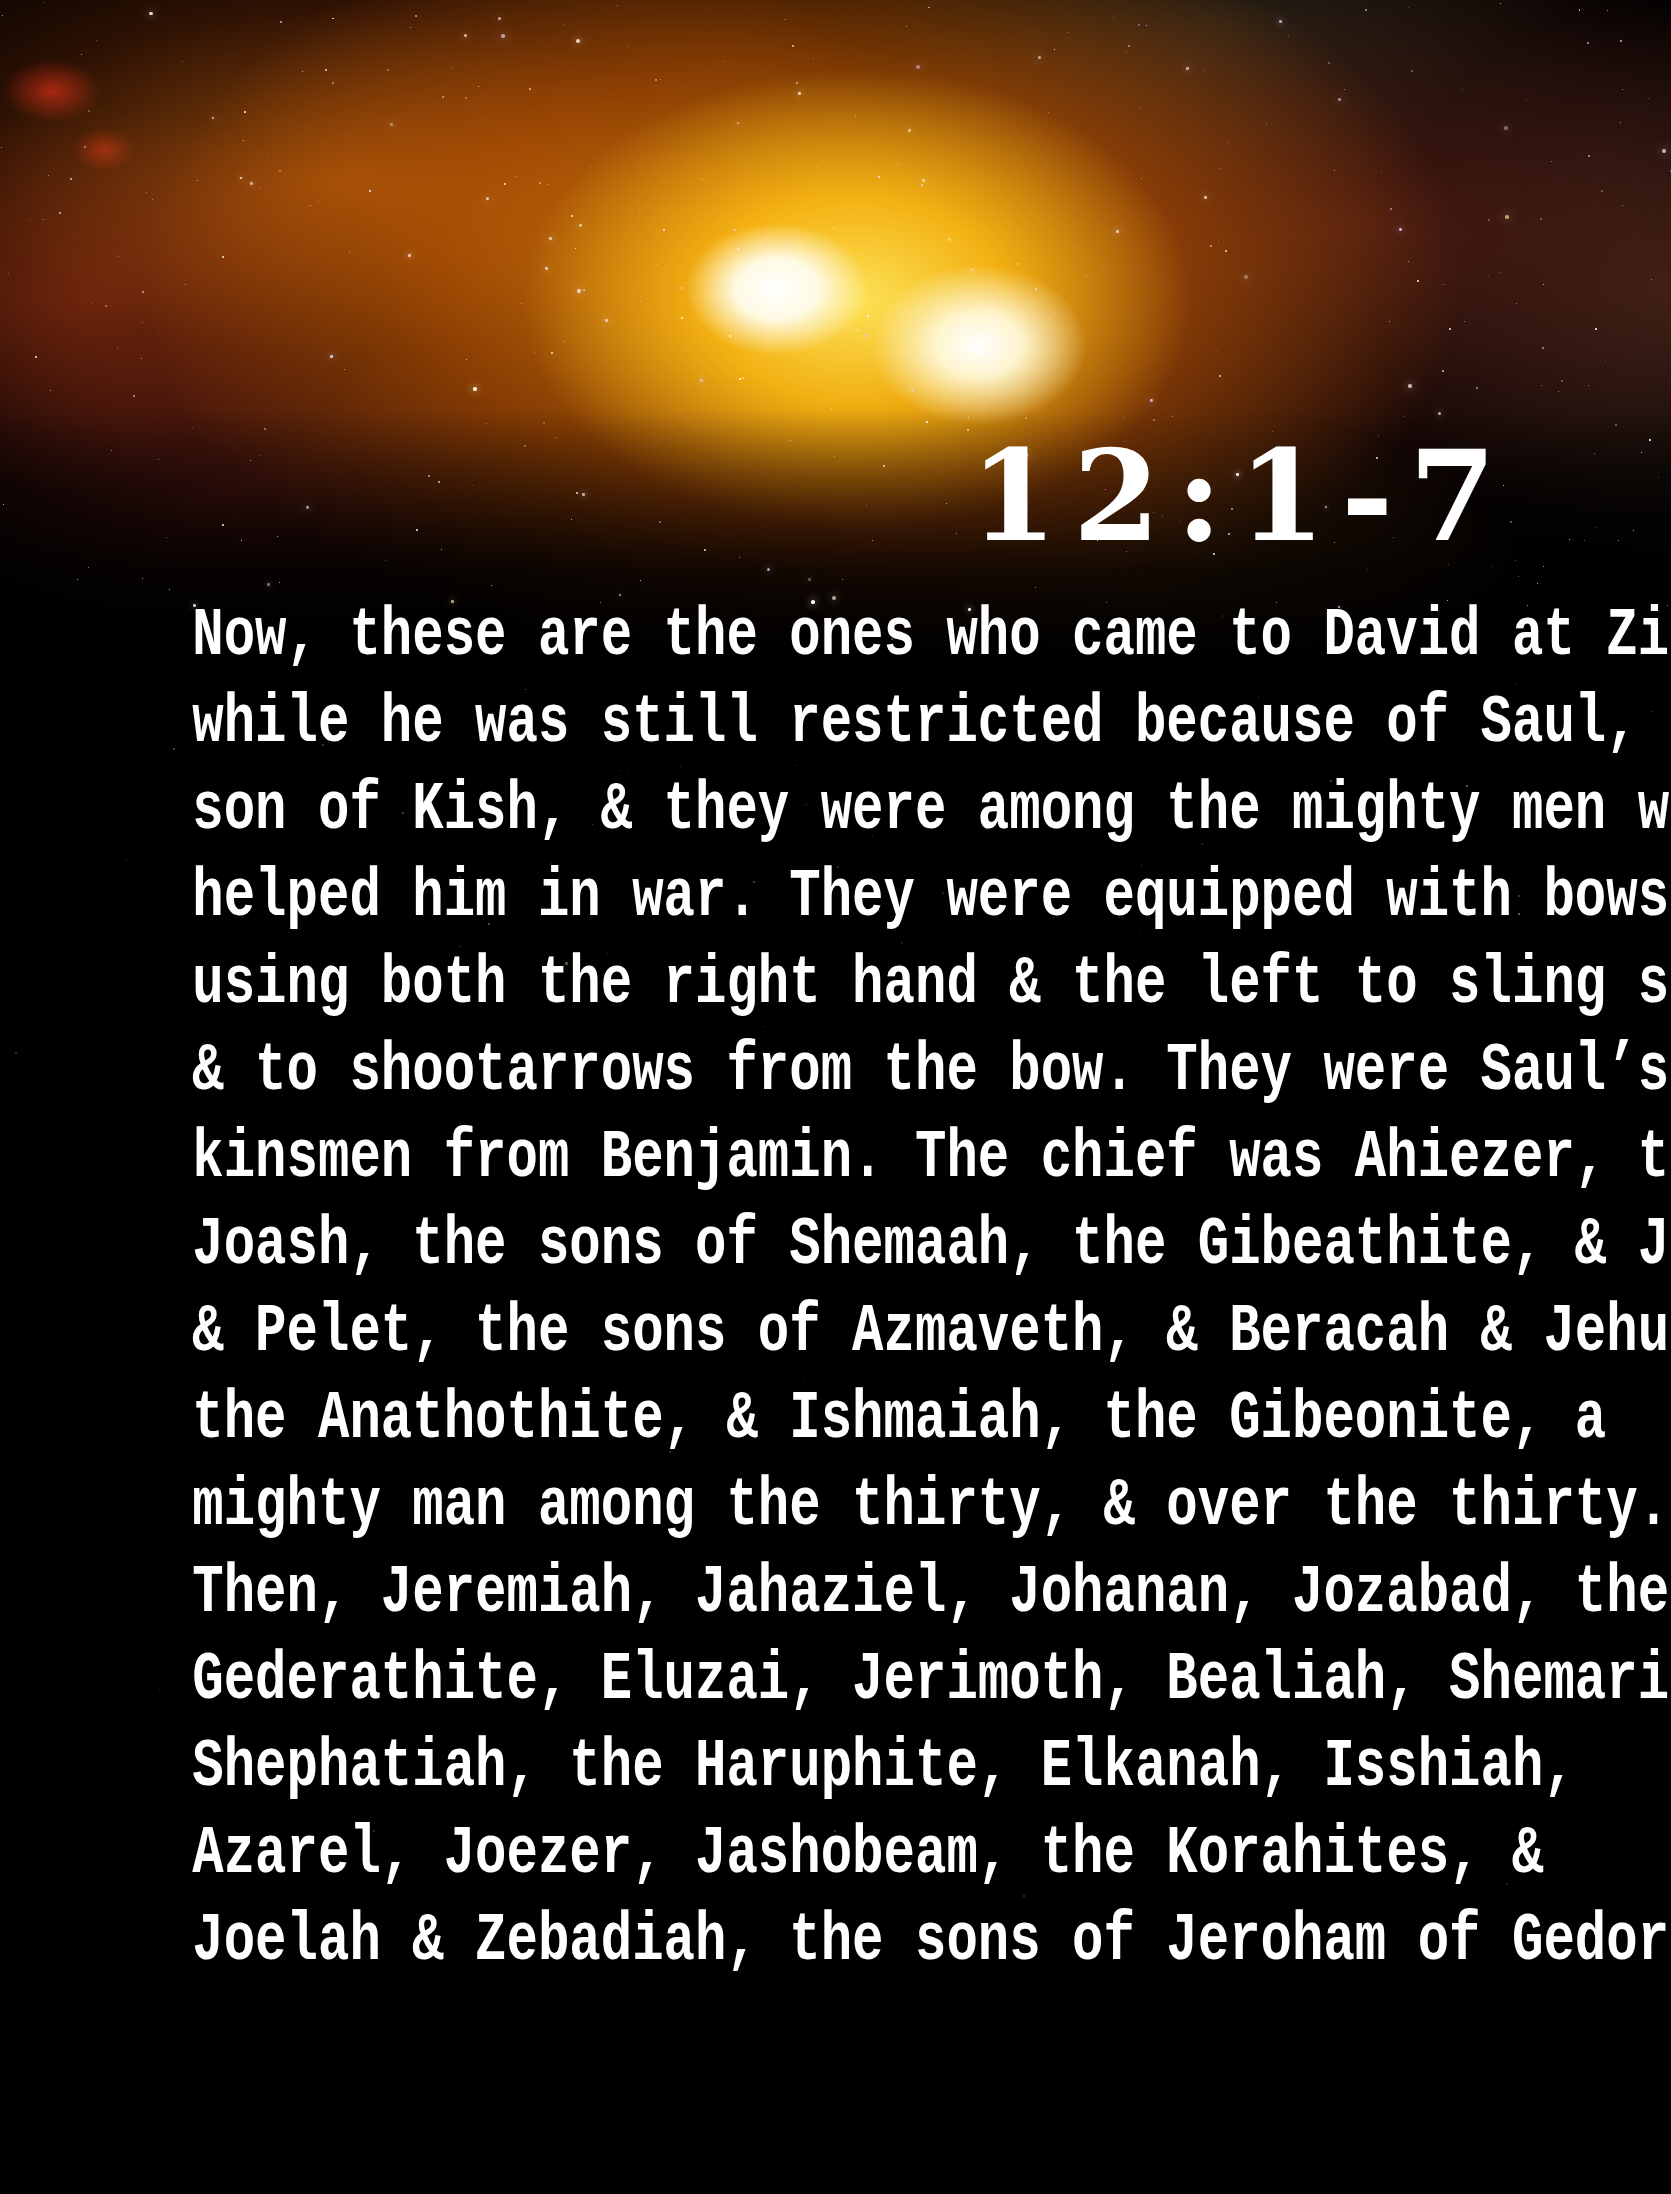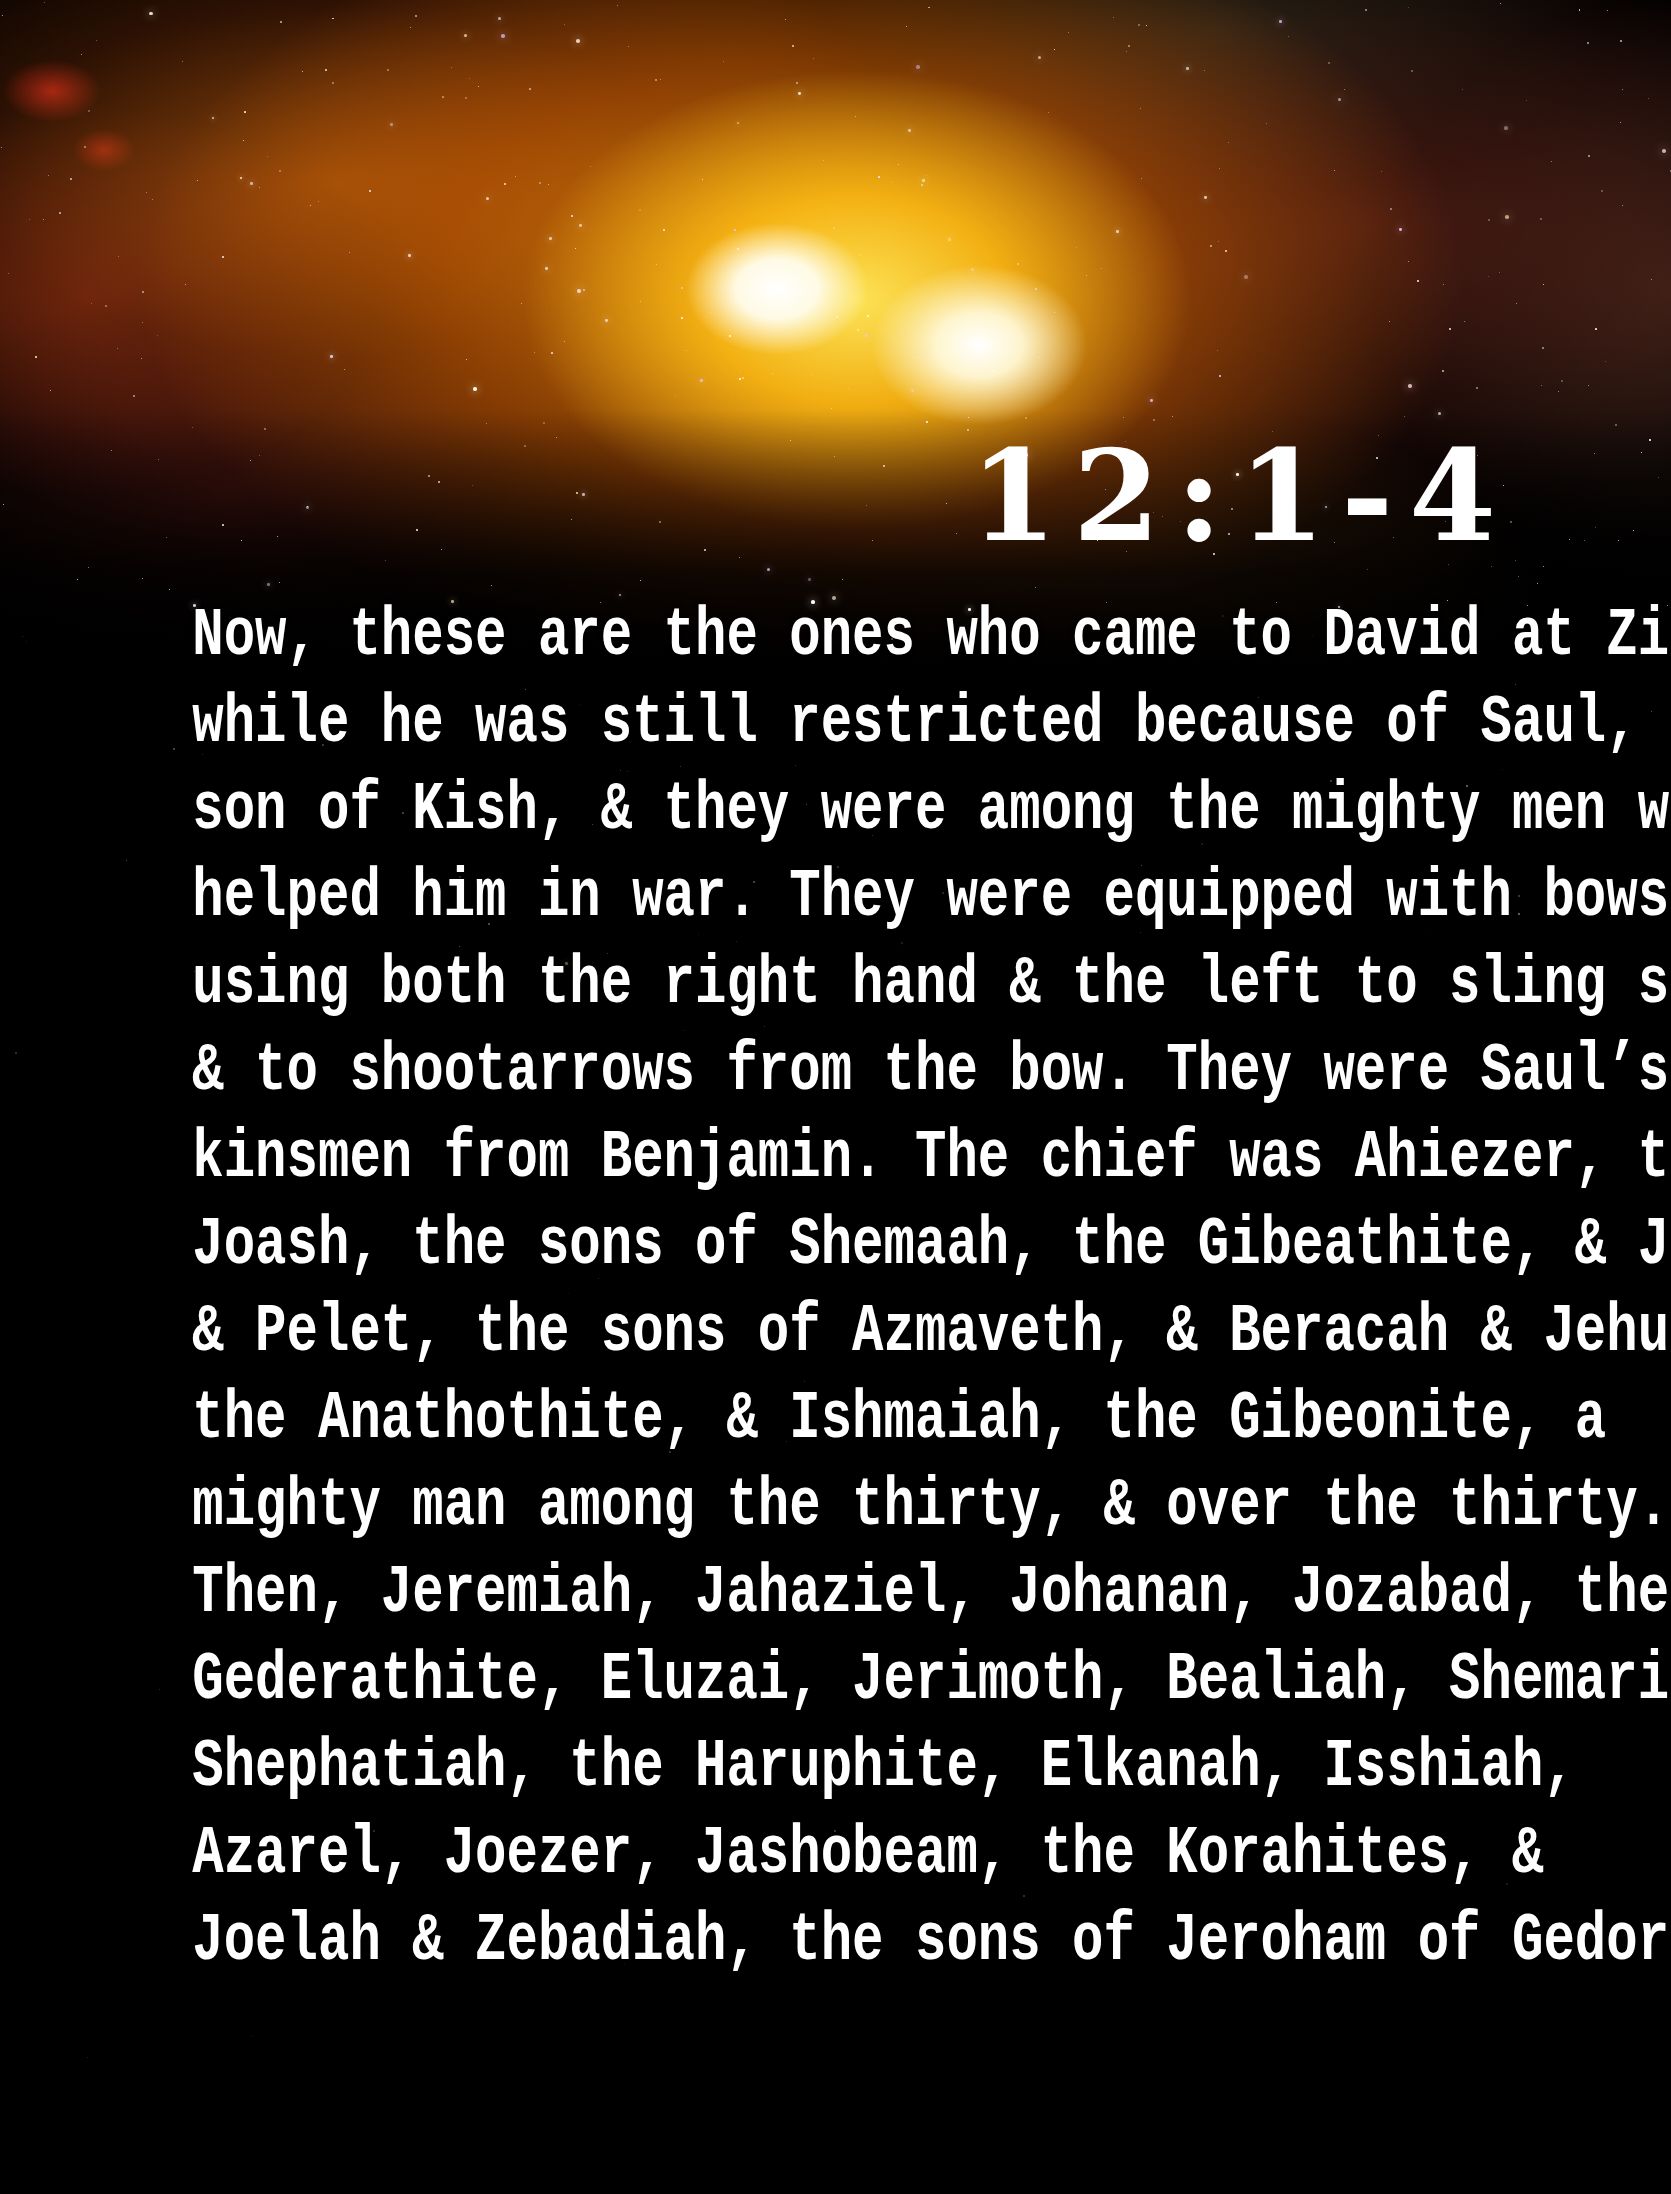--- a/index.html
+++ b/index.html
@@ -554,21 +554,21 @@
       <span style="left: 1483px; top: 1270px; width: 0.8px; height: 0.8px; background: rgb(232, 200, 255); opacity: 0.05;"></span>
       <span style="left: 680px; top: 766px; width: 0.9px; height: 0.9px; background: rgb(223, 226, 255); opacity: 0.38;"></span>
       <span style="left: 277px; top: 536px; width: 1px; height: 1px; background: rgb(255, 224, 230); opacity: 0.87;"></span>
       <span style="left: 472px; top: 485px; width: 0.8px; height: 0.8px; background: rgb(232, 200, 255); opacity: 0.4;"></span>
       <span style="left: 834px; top: 1830px; width: 1.6px; height: 1.6px; background: rgb(223, 226, 255); opacity: 0.29;"></span>
       <span style="left: 1076px; top: 247px; width: 0.9px; height: 0.9px; background: rgb(232, 200, 255); opacity: 0.66;"></span>
       <span style="left: 1601px; top: 190px; width: 2.3px; height: 2.3px; background: rgb(255, 224, 230); opacity: 0.39;"></span>
     </div>
 
 
-  <div class="reference">12:1-4</div>
+  <div class="reference">12:1-7</div>
 
   <div class="verse">
     <div class="verse-line">Now, these are the ones who came to David at Ziklag,</div>
     <div class="verse-line">while he was still restricted because of Saul, the</div>
     <div class="verse-line">son of Kish, &amp; they were among the mighty men who</div>
     <div class="verse-line">helped him in war. They were equipped with bows,</div>
     <div class="verse-line">using both the right hand &amp; the left to sling stones</div>
     <div class="verse-line">&amp; to shootarrows from the bow. They were Saul’s</div>
     <div class="verse-line">kinsmen from Benjamin. The chief was Ahiezer, then</div>
     <div class="verse-line">Joash, the sons of Shemaah, the Gibeathite, &amp; Jeziel</div>

